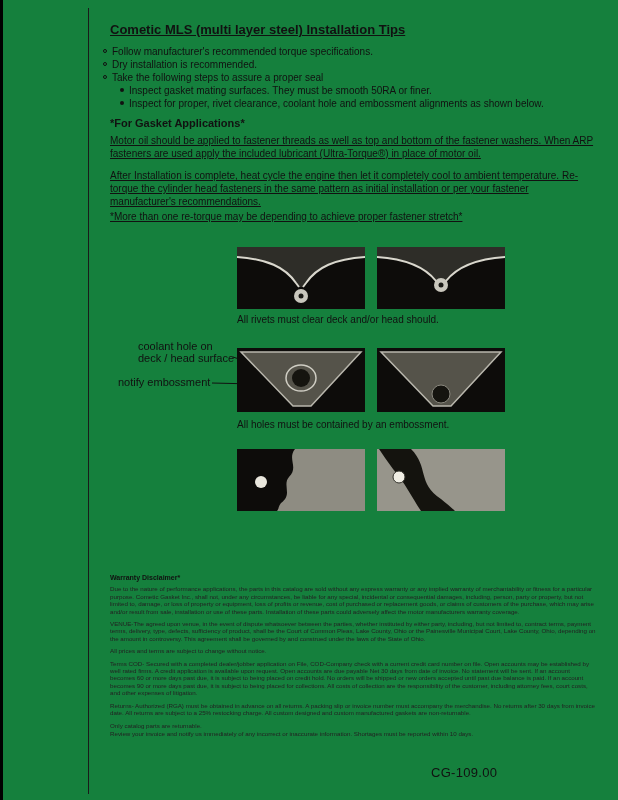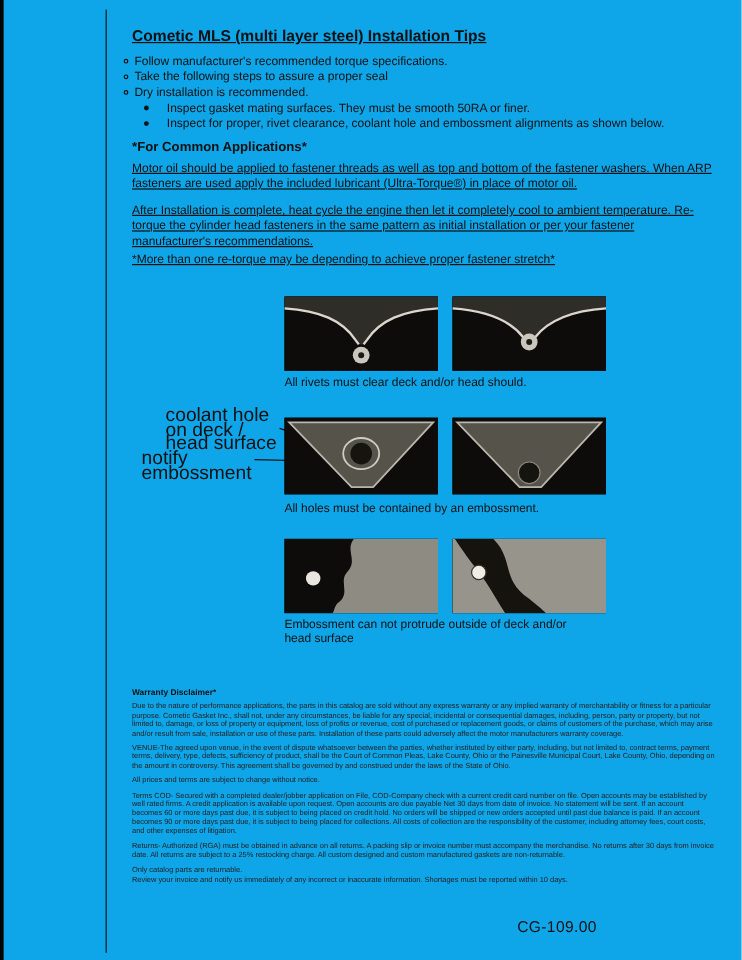--- a/index.html
+++ b/index.html
@@ -1,43 +1,43 @@
 <!DOCTYPE html>
 <html><head>
 <meta charset="utf-8">
 <style>
   * { margin:0; padding:0; box-sizing:border-box; }
   html,body { background:#e9e9e9; }
   .page {
     position:relative; width:618px; height:800px; margin:0 auto;
-    background:#0ea5e9; overflow:hidden;
+    background:#15803d; overflow:hidden;
     font-family:"Liberation Sans", sans-serif; color:#111;
   }
   .edge-strip { position:absolute; left:0; top:0; width:3px; height:800px; background:#000; }
   .vrule { position:absolute; left:88px; top:8px; width:1px; height:786px; background:#1a1a1a; }
 
   .title { position:absolute; left:110px; top:22px; font-size:13px; font-weight:bold; text-decoration:underline; }
 
   .bullets { position:absolute; left:103px; top:45px; width:492px; font-size:10px; line-height:13px; }
   .bullet { display:flex; align-items:flex-start;text-align:right; }
   .b-marker { width:4px; height:4px; border:1px solid #111; border-radius:50%; margin:4px 5px 0 0; flex:0 0 auto; }
-  .sub { margin-left:17px;gap:10px; }
+  .sub { margin-left:17px; }
   .s-marker { width:4px; height:4px; background:#111; border-radius:50%; margin:4px 5px 0 0; flex:0 0 auto; }
 
   .diesel-head { position:absolute; left:110px; top:117px; font-size:11px; font-weight:bold; }
   .para { position:absolute; left:110px; width:486px; font-size:10px; line-height:13px;text-decoration:underline; }
   .p1 { top:134px; }
   .p2 { top:169px; }
   .p3 { top:210px; }
 
   .dlabel { position:absolute; width:128px; text-align:center; font-size:12px; letter-spacing:0.5px;margin-top:24px; }
   .dimg { position:absolute; width:128px; background:#000; }
   .dimg svg { display:block; width:100%; height:100%; }
   .caption { position:absolute; font-size:10px; line-height:12px; }
-  .annot { position:absolute; font-size:16px; line-height:11.5px; }
+  .annot { position:absolute; font-size:11px; line-height:11.5px; }
   .pointer-lines { position:absolute; left:0; top:330px; width:618px; height:100px; pointer-events:none; }
 
   .disclaimer { position:absolute; left:110px; top:574px; width:486px; font-size:6.2px; line-height:7.4px; color:#222; }
   .disc-head { font-weight:bold; font-size:7px; margin-bottom:4px; color:#111; }
   .disc-para { margin-bottom:5px; }
   .disc-para.tight { margin-bottom:1px; }
 
   .pagenum { position:absolute; left:388px; top:765px; font-size:13px; letter-spacing:0.3px;margin-left:43px; }
 </style>
 </head>
@@ -49,37 +49,37 @@
 
   <h1 class="title">Cometic MLS (multi layer steel) Installation Tips</h1>
 
   <div class="bullets">
     <div class="bullet">
       <span class="b-marker"></span>
       <span>Follow manufacturer's recommended torque specifications.</span>
     </div>
     <div class="bullet">
       <span class="b-marker"></span>
-      <span>Take the following steps to assure a proper seal</span>
+      <span>Dry installation is recommended.</span>
     </div>
     <div class="bullet">
       <span class="b-marker"></span>
-      <span>Dry installation is recommended.</span>
+      <span>Take the following steps to assure a proper seal</span>
     </div>
     <div class="bullet sub">
       <span class="s-marker"></span>
       <span>Inspect gasket mating surfaces.  They must be smooth 50RA or finer.</span>
     </div>
     <div class="bullet sub">
       <span class="s-marker"></span>
       <span>Inspect for proper, rivet clearance, coolant hole and embossment alignments as shown below.</span>
     </div>
   </div>
 
-  <div class="diesel-head">*For Common Applications*</div>
+  <div class="diesel-head">*For Gasket Applications*</div>
   <p class="para p1">Motor oil should be applied to fastener threads as well as top and bottom of the fastener washers. When ARP fasteners are used apply the included lubricant (Ultra-Torque®) in place of motor oil.</p>
   <p class="para p2">After Installation is complete, heat cycle the engine then let it completely cool to ambient temperature. Re-torque the cylinder head fasteners in the same pattern as initial installation or per your fastener manufacturer's recommendations.</p>
   <p class="para p3">*More than one re-torque may be depending to achieve proper fastener stretch*</p>
 
   <div class="dlabel" style="left:237px; top:231px;">RIGHT</div>
   <div class="dlabel" style="left:377px; top:231px;">WRONG</div>
   <div class="dimg" style="left:237px; top:247px; height:62px;">
     <svg viewBox="0 0 128 62" xmlns="http://www.w3.org/2000/svg">
       <rect width="128" height="62" fill="#0d0c0a"></rect>
       <path d="M0,0 H128 V10 C98,12 80,20 69,36 L66,40 H62 L59,36 C48,20 30,12 0,10 Z" fill="#2e2d28"></path>
@@ -135,21 +135,20 @@
       <circle cx="24" cy="33" r="6" fill="#e9e7dd"></circle>
     </svg>
   </div>
   <div class="dimg" style="left:377px; top:449px; height:62px;">
     <svg viewBox="0 0 128 62" xmlns="http://www.w3.org/2000/svg">
       <rect width="128" height="62" fill="#97958b"></rect>
       <path d="M34,0 C52,18 40,34 64,50 C70,55 75,59 78,62 H44 C36,50 28,34 16,20 C10,12 6,6 2,0 Z" fill="#14130e"></path>
       <circle cx="22" cy="28" r="6" fill="#f0eee4" stroke="#33322c" stroke-width="1"></circle>
     </svg>
   </div>
-  <div class="caption" style="left:237px; top:515px; width:250px;">Embossment can not protrude outside of deck and/or head surface</div>
 
   <div class="disclaimer">
     <div class="disc-head">Warranty Disclaimer*</div>
     <p class="disc-para">Due to the nature of performance applications, the parts in this catalog are sold without any express warranty or any implied warranty of merchantability or fitness for a particular purpose.  Cometic Gasket Inc., shall not, under any circumstances, be liable for any special, incidental or consequential damages, including, person, party or property, but not limited to, damage, or loss of property or equipment, loss of profits or revenue, cost of purchased or replacement goods, or claims of customers of the purchase, which may arise and/or result from sale, installation or use of these parts.  Installation of these parts could adversely affect the motor manufacturers warranty coverage.</p>
     <p class="disc-para">VENUE-The agreed upon venue, in the event of dispute whatsoever between the parties, whether instituted by either party, including, but not limited to, contract terms, payment terms, delivery, type, defects, sufficiency of product, shall be the Court of Common Pleas, Lake County, Ohio or the Painesville Municipal Court, Lake County, Ohio, depending on the amount in controversy. This agreement shall be governed by and construed under the laws of the State of Ohio.</p>
     <p class="disc-para">All prices and terms are subject to change without notice.</p>
     <p class="disc-para">Terms COD- Secured with a completed dealer/jobber application on File, COD-Company check with a current credit card number on file.  Open accounts may be established by well rated firms.  A credit application is available upon request.  Open accounts are due payable Net 30 days from date of invoice.  No statement will be sent.  If an account becomes 60 or more days past due, it is subject to being placed on credit hold.  No orders will be shipped or new orders accepted until past due balance is paid.  If an account becomes 90 or more days past due, it is subject to being placed for collections.  All costs of collection are the responsibility of the customer, including attorney fees, court costs, and other expenses of litigation.</p>
     <p class="disc-para">Returns- Authorized (RGA) must be obtained in advance on all returns.  A packing slip or invoice number must accompany the merchandise.  No returns after 30 days from invoice date.  All returns are subject to a 25% restocking charge.  All custom designed and custom manufactured gaskets are non-returnable.</p>
     <p class="disc-para tight">Only catalog parts are returnable.</p>
     <p class="disc-para">Review your invoice and notify us immediately of any incorrect or inaccurate information.  Shortages must be reported within 10 days.</p>

